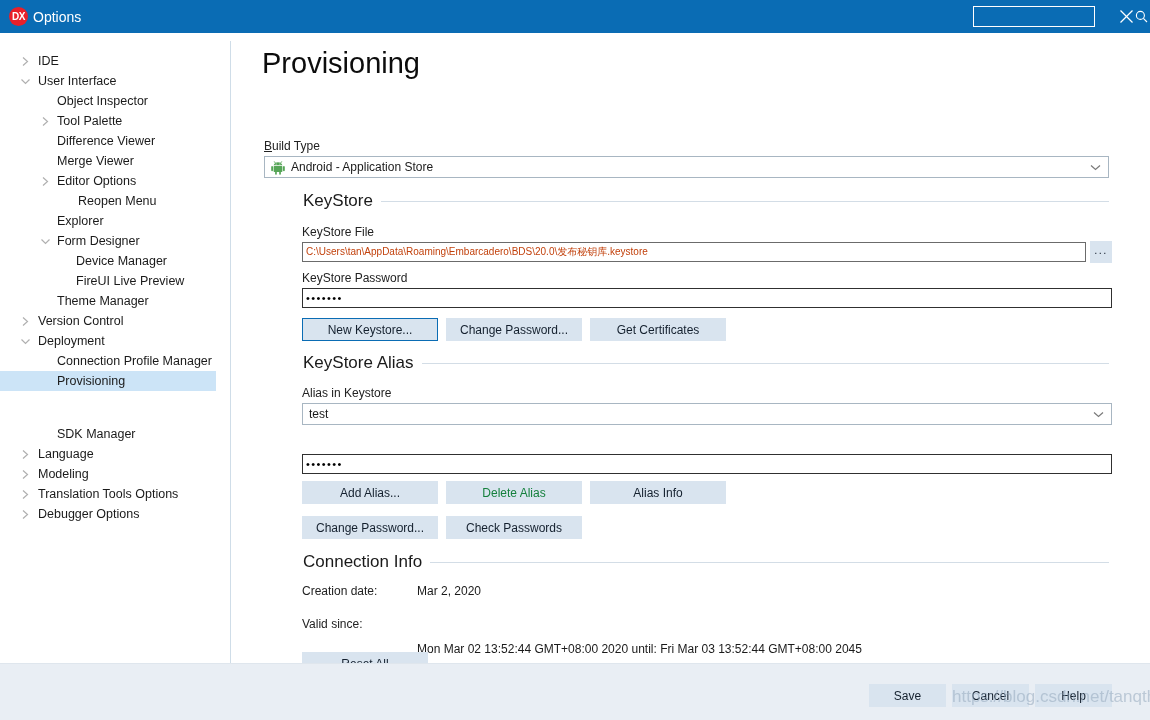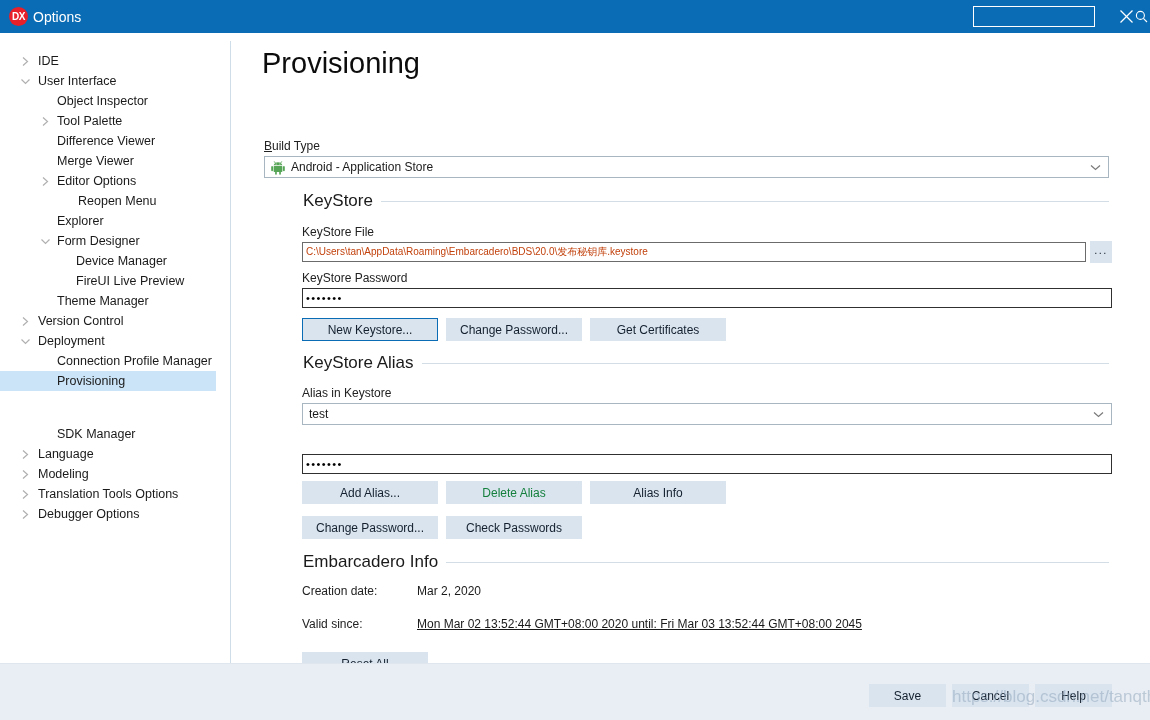--- a/index.html
+++ b/index.html
@@ -435,29 +435,29 @@
         <div class="btn" style="left: 71px; top: 448px; width: 136px;">Add Alias...</div>
         <div class="btn disabled" style="left: 215px; top: 448px; width: 136px;">Delete Alias</div>
         <div class="btn" style="left: 359px; top: 448px; width: 136px;">Alias Info</div>
       </div>
     <div id="alias-buttons-row2">
         <div class="btn" style="left: 71px; top: 483px; width: 136px;">Change Password...</div>
         <div class="btn" style="left: 215px; top: 483px; width: 136px;">Check Passwords</div>
       </div>
 
     <div class="group-head" style="left:72px; top:519px;">
-      <span class="group-title">Embarcadero Info</span>
+      <span class="group-title">Connection Info</span>
       <span class="group-rule"></span>
     </div>
 
     <div class="info-label" style="left:71px; top:551px;">Creation date:</div>
     <div class="info-value" style="left:186px; top:551px;">Mar 2, 2020</div>
 
     <div class="info-label" style="left:71px; top:584px;">Valid since:</div>
-    <div class="info-value" style="left:186px; top:584px;text-decoration:underline;">Mon Mar 02 13:52:44 GMT+08:00 2020 until: Fri Mar 03 13:52:44 GMT+08:00 2045</div>
+    <div class="info-value" style="left:186px; top:609px;">Mon Mar 02 13:52:44 GMT+08:00 2020 until: Fri Mar 03 13:52:44 GMT+08:00 2045</div>
 
     <div class="btn" style="left:71px; top:619px; width:126px;">Reset All</div>
 
   </div>
 
   <div class="footer">
     <div id="footer-buttons">
         <div class="btn" style="left: 869px; top: 20px; width: 77px;">Save</div>
         <div class="btn" style="left: 952px; top: 20px; width: 77px;">Cancel</div>
         <div class="btn" style="left: 1035px; top: 20px; width: 77px;">Help</div>

